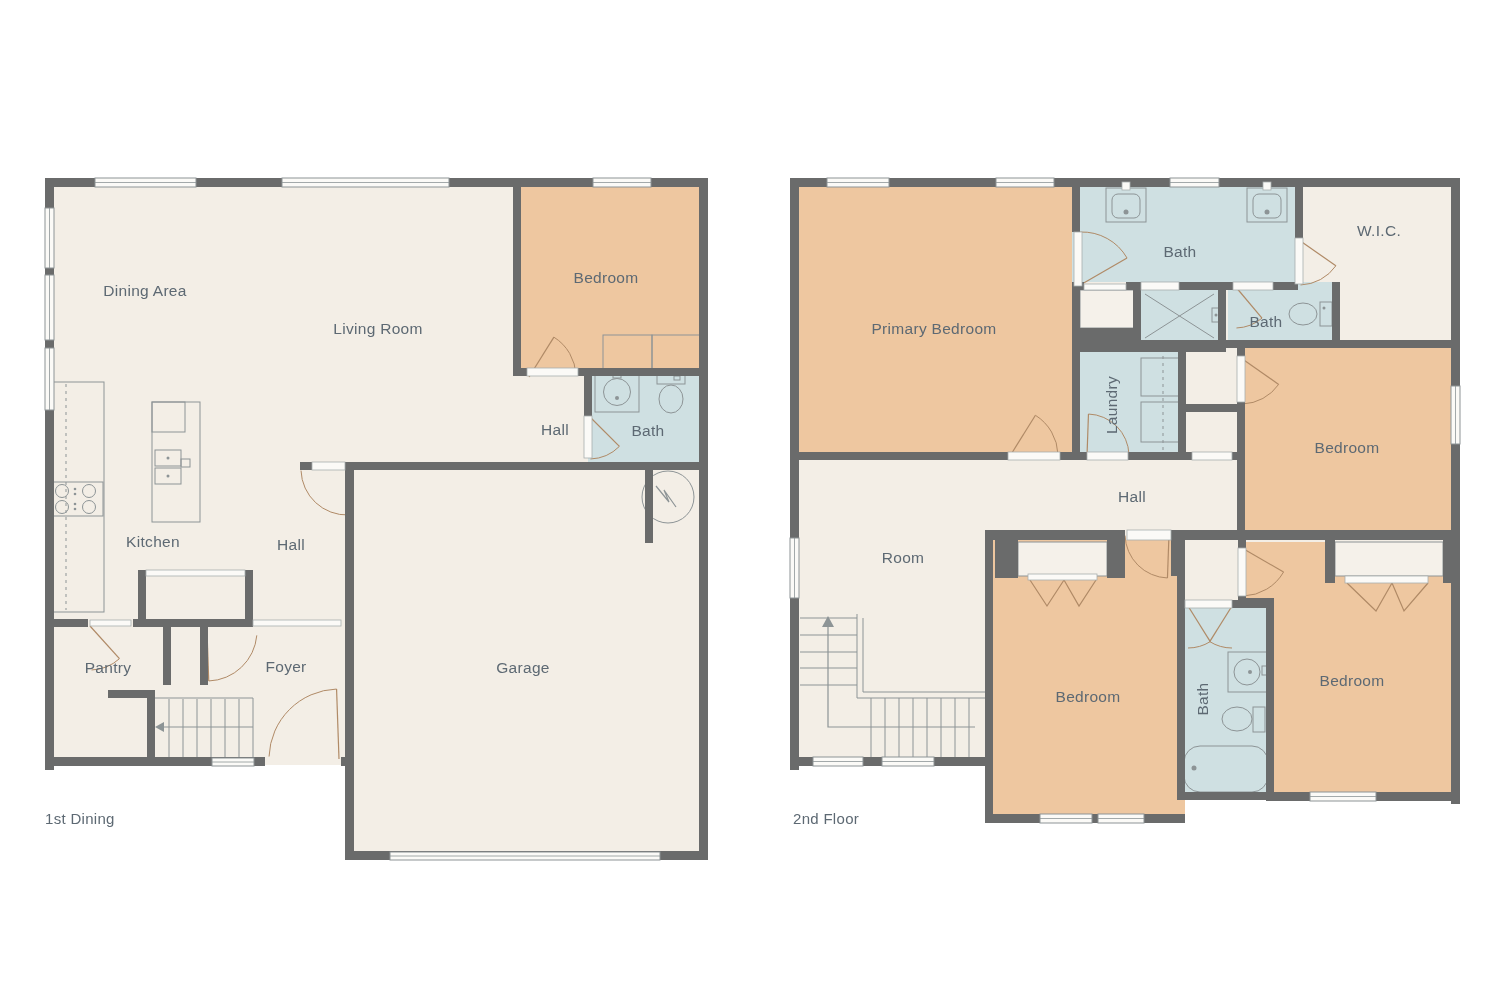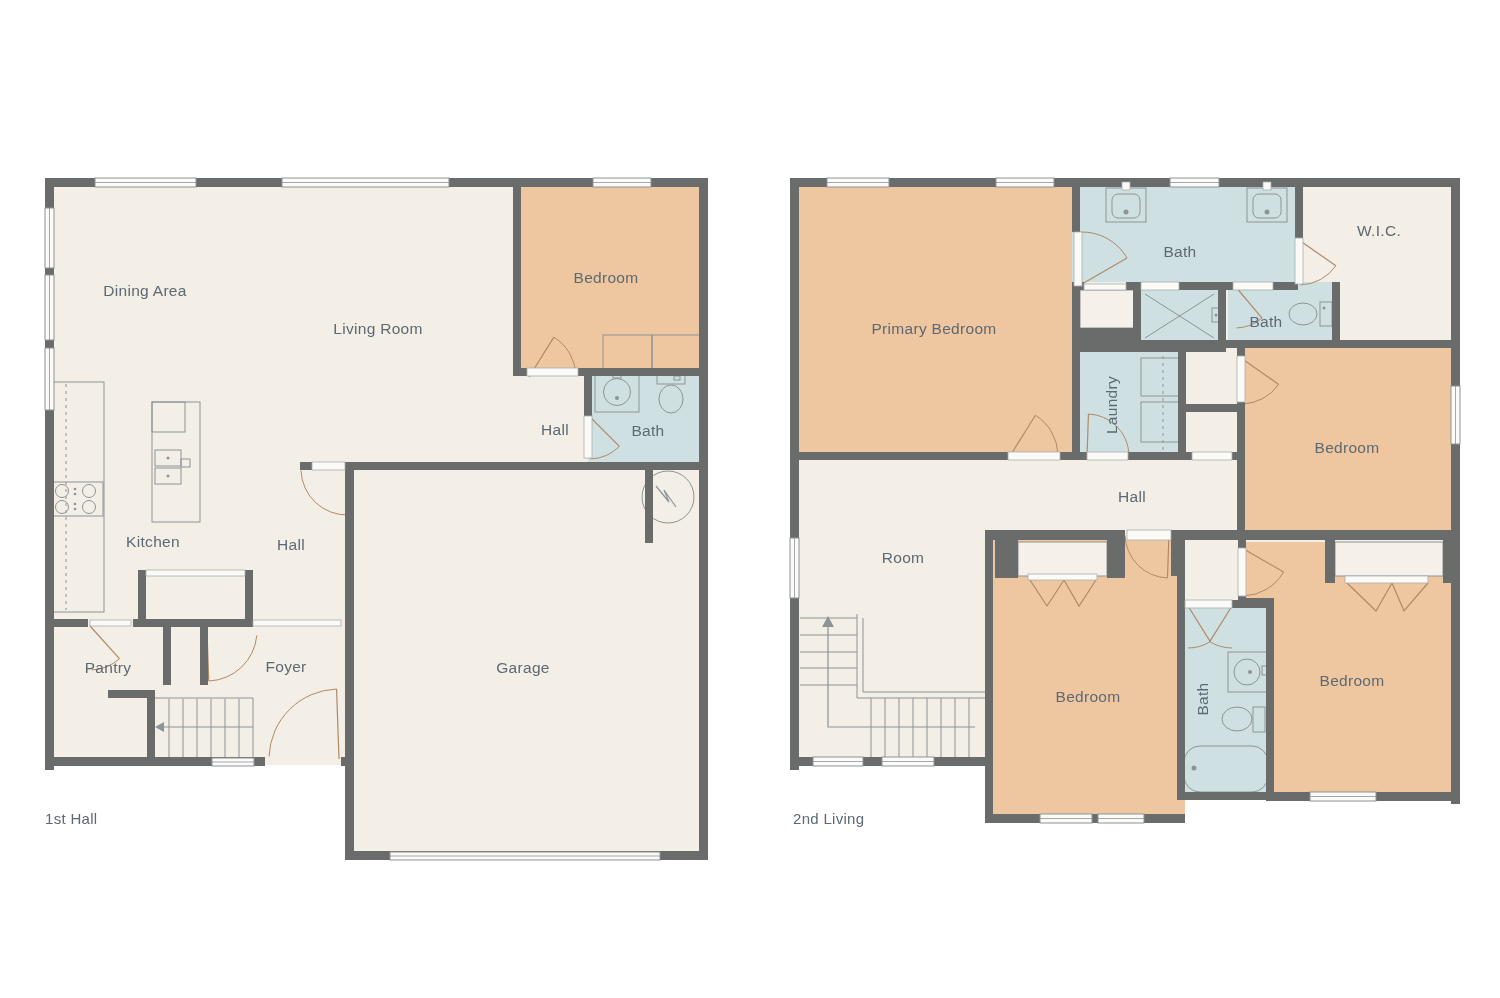--- a/index.html
+++ b/index.html
@@ -5,22 +5,22 @@
   html,body{margin:0;padding:0;background:#ffffff;}
   #canvas{position:relative;width:1500px;height:998px;background:#ffffff;overflow:hidden;
           font-family:"Liberation Sans", sans-serif;}
   .floor-title{position:absolute;font-size:15px;color:#5d6973;letter-spacing:.3px;}
   svg{position:absolute;left:0;top:0;}
 </style>
 </head>
 <body>
 
 <div id="canvas">
-  <div class="floor-title" style="left: 45px; top: 810px;">1st Hall</div>
-  <div class="floor-title" style="left: 793px; top: 810px;">2nd Living</div>
+  <div class="floor-title" style="left: 45px; top: 810px;">1st Dining</div>
+  <div class="floor-title" style="left: 793px; top: 810px;">2nd Floor</div>
   <svg id="plan" width="1500" height="998" viewBox="0 0 1500 998">
       <g>
         <rect x="45" y="180" width="663" height="585" fill="#f3eee6"></rect>
         <rect x="345" y="465" width="363" height="390" fill="#f3eee6"></rect>
         <rect x="517" y="184" width="187" height="192" fill="#eec7a0"></rect>
         <rect x="588" y="376" width="116" height="88" fill="#cfe0e2"></rect>
         <line x1="66" y1="384" x2="66" y2="610" stroke="#8d9496" stroke-width="1" stroke-dasharray="3 4"></line>
         <line x1="338" y1="179" x2="338" y2="186" stroke="#8d9496" stroke-width="1"></line>
         <line x1="394" y1="179" x2="394" y2="186" stroke="#8d9496" stroke-width="1"></line>
         <line x1="169" y1="699" x2="169" y2="757" stroke="#8d9496" stroke-width="1"></line>

